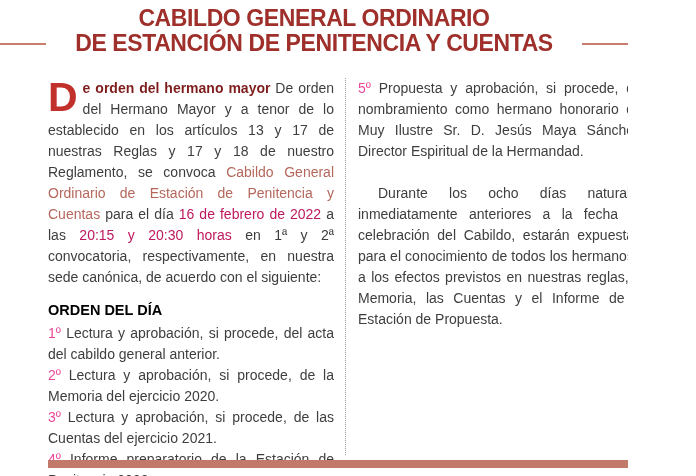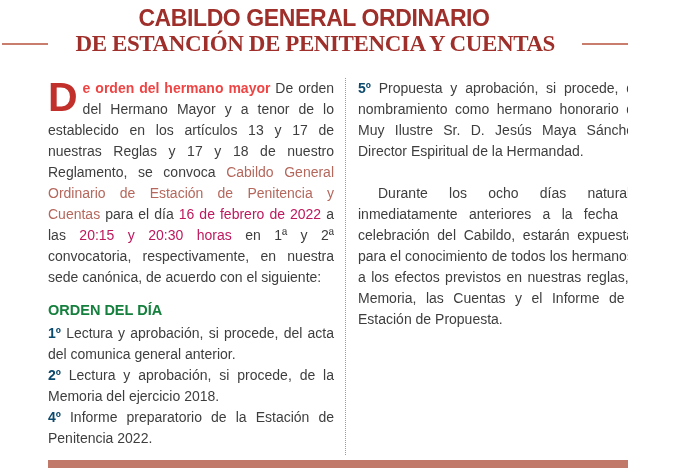--- a/index.html
+++ b/index.html
@@ -25,23 +25,22 @@
   }
   .title-line {
     font-size: 23px;
     line-height: 25px;
     letter-spacing: -0.4px;
     white-space: nowrap;
   }
   .title-row2 {
     display: flex;
     align-items: center;
-    justify-content: flex-end;
+    justify-content: space-between;
     gap: 27px;
-    font-family: Liberation Serif, serif;
   }
   .title-dash {
     display: inline-block;
     width: 46px;
     height: 2px;
     background: #c97d6d;
   }
 
   
   .col {
@@ -65,33 +64,33 @@
 
   
   .dropcap {
     float: left;
     color: #c1302a;
     font-weight: bold;
     font-size: 41px;
     line-height: 34px;
     padding: 2px 5px 0 0;
   }
-  .lead-bold { font-weight: bold; color: #ef4444; }
+  .lead-bold { font-weight: bold; color: #7f1d1d; }
   .red-soft  { color: #b5675c; }
   .red-date  { color: #be185d; }
 
   
   .agenda-heading {
     margin: 12px 0 2px 0;
     font-size: 14.5px;
     font-weight: bold;
-    color: #15803d;
+    color: #000000;
     text-align: left;
   }
-  .agenda-item .num { font-weight: bold; color: #0c4a6e; }
+  .agenda-item .num { font-weight: normal; color: #ec4899; }
 
   
   .para-indent { text-indent: 20px; margin-top: 21px !important; }
 
   
   .bottom-bar {
     position: absolute;
     left: 48px;
     top: 460px;
     width: 596px;
@@ -113,22 +112,23 @@
     </div>
   </header>
 
   <div class="col-divider"></div>
 
   <section class="col col-left">
     <p class="intro"><span class="dropcap">D</span><span class="lead-bold">e orden del hermano mayor</span><span> De orden del Hermano Mayor y a tenor de lo establecido en los artículos 13 y 17 de nuestras Reglas y 17 y 18 de nuestro Reglamento, se convoca </span><span class="red-soft">Cabildo General Ordinario de Estación de Penitencia y Cuentas</span><span> para el día </span><span class="red-date">16 de febrero de 2022</span><span> a las </span><span class="red-date">20:15 y 20:30 horas</span><span> en 1ª y 2ª convocatoria, respectivamente, en nuestra sede canónica, de acuerdo con el siguiente:</span></p>
 
     <h2 class="agenda-heading">ORDEN DEL DÍA</h2>
 
-    <p class="agenda-item"><span class="num">1º</span> <span>Lectura y aprobación, si procede, del acta del comunica general anterior.</span></p>
-    <p class="agenda-item"><span class="num">2º</span> <span>Lectura y aprobación, si procede, de la Memoria del ejercicio 2018.</span></p>
+    <p class="agenda-item"><span class="num">1º</span> <span>Lectura y aprobación, si procede, del acta del cabildo general anterior.</span></p>
+    <p class="agenda-item"><span class="num">2º</span> <span>Lectura y aprobación, si procede, de la Memoria del ejercicio 2020.</span></p>
+    <p class="agenda-item"><span class="num">3º</span> <span>Lectura y aprobación, si procede, de las Cuentas del ejercicio 2021.</span></p>
     <p class="agenda-item"><span class="num">4º</span> <span>Informe preparatorio de la Estación de Penitencia 2022.</span></p>
   </section>
 
   <section class="col col-right">
     <p class="agenda-item"><span class="num">5º</span> <span>Propuesta y aprobación, si procede, del nombramiento como hermano honorario del Muy Ilustre Sr. D. Jesús Maya Sánchez, Director Espiritual de la Hermandad.</span></p>
 
     <p class="para-indent">Durante los ocho días naturales inmediatamente anteriores a la fecha de celebración del Cabildo, estarán expuestas, para el conocimiento de todos los hermanos y a los efectos previstos en nuestras reglas, la Memoria, las Cuentas y el Informe de la Estación de Propuesta.</p>
 
   </section>
 

